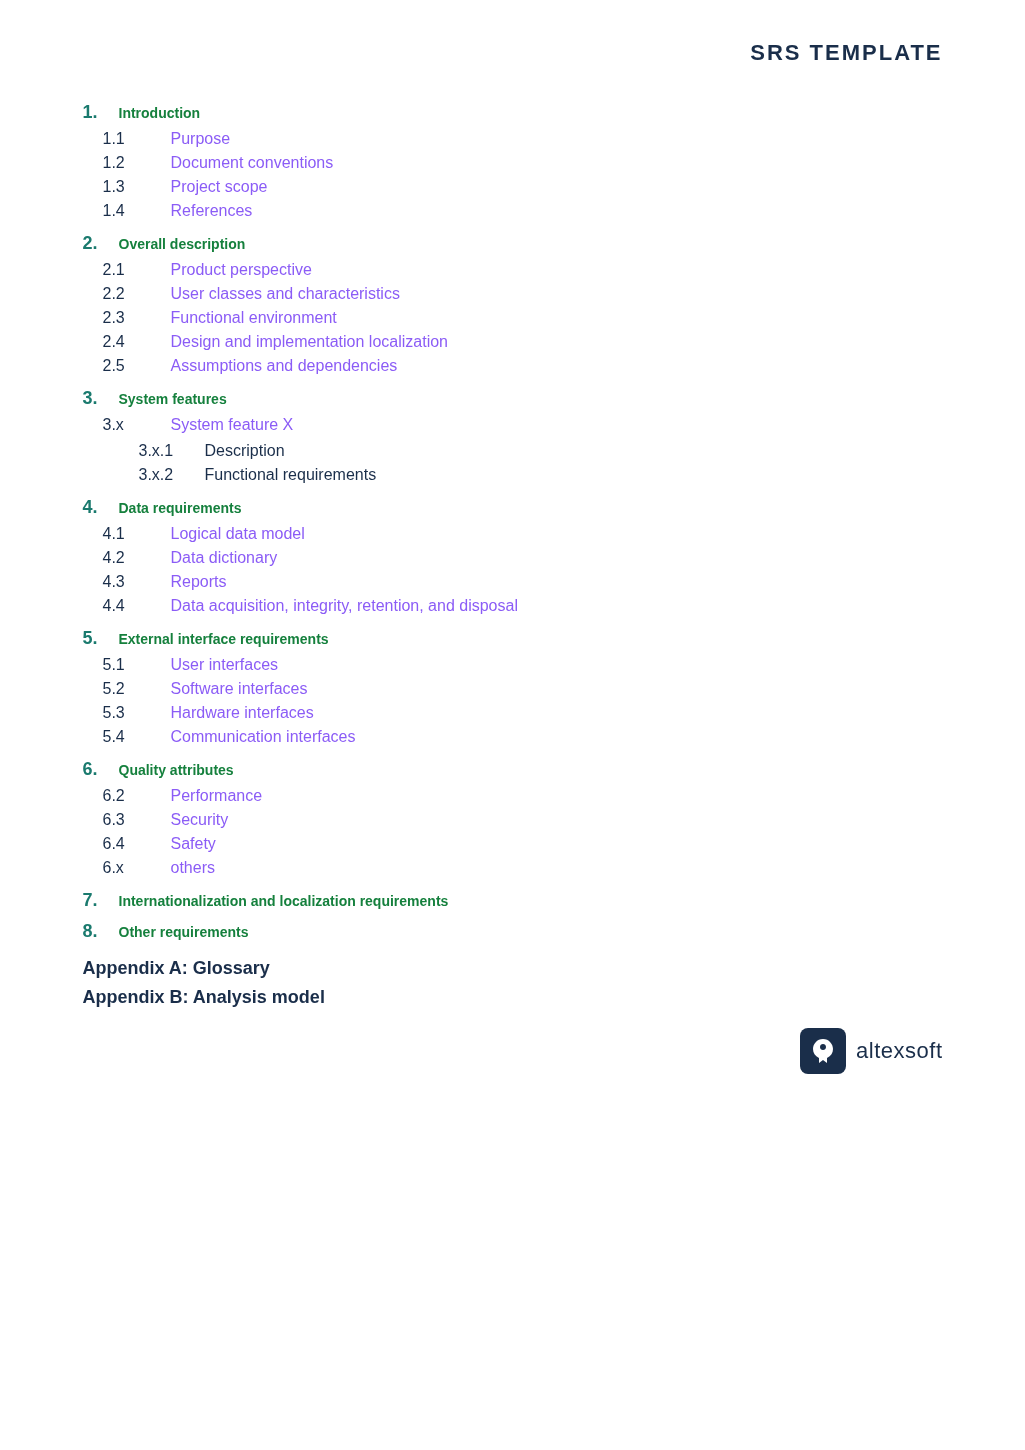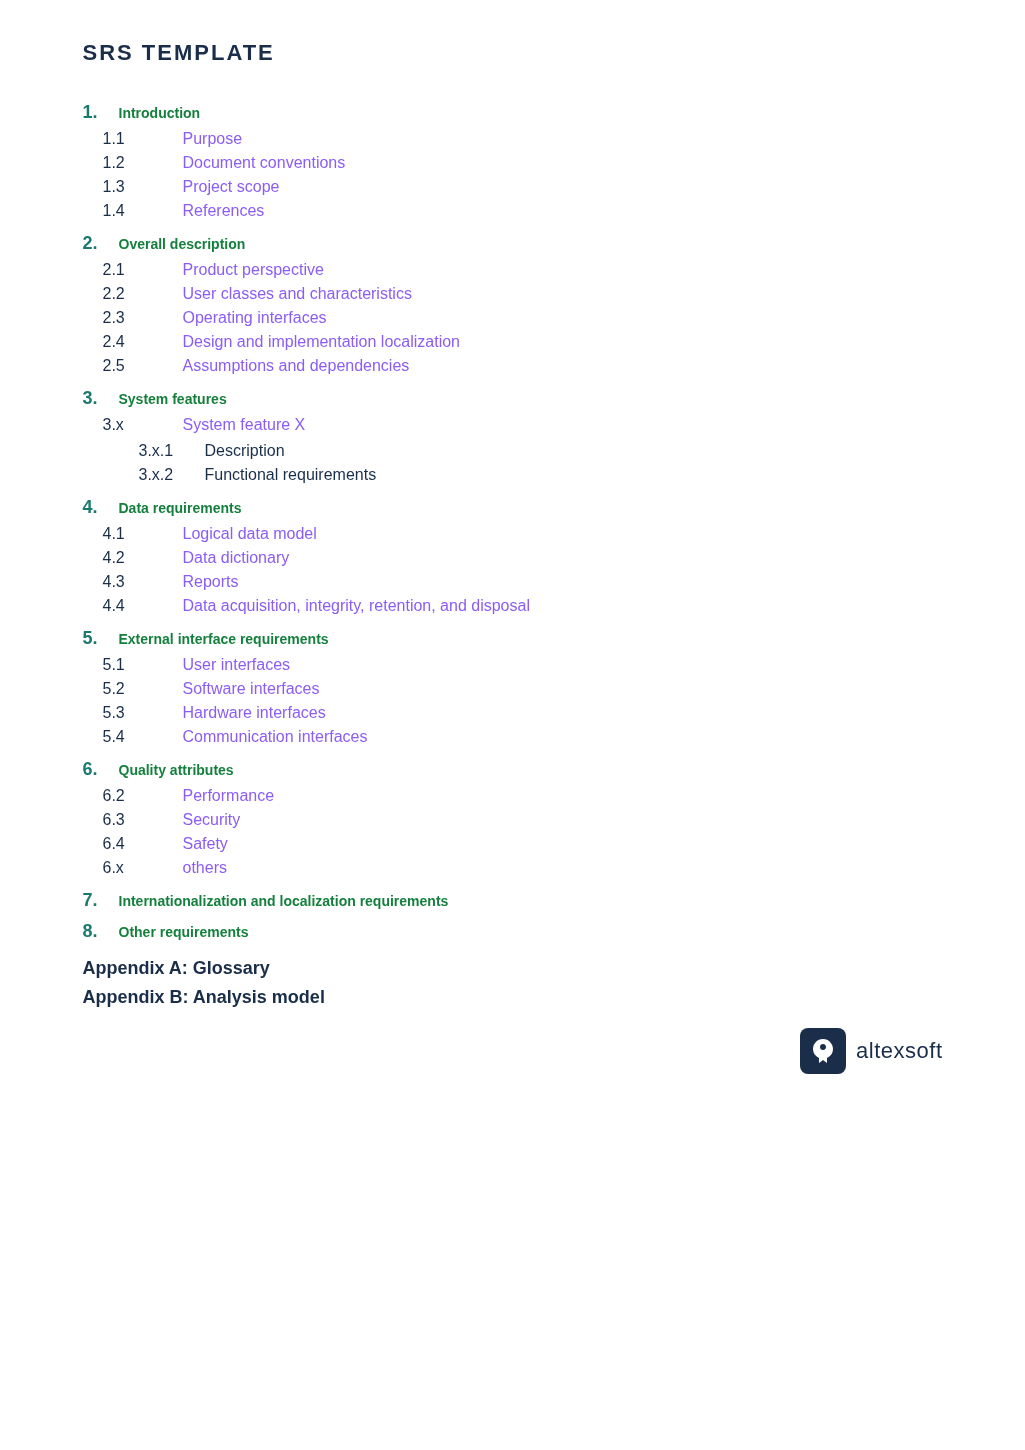--- a/index.html
+++ b/index.html
@@ -18,21 +18,21 @@
       align-items: flex-start;
       padding: 40px 60px;
     }
 
     .page-container {
       width: 100%;
       max-width: 860px;
     }
 
     .page-title {
-      text-align: left;
+      text-align: right;
       font-size: 22px;
       font-weight: 700;
       color: #1a2e4a;
       letter-spacing: 2px;
       margin-bottom: 36px;
       font-family: 'Arial', sans-serif;
     }
 
     .toc {
       list-style: none;
@@ -64,21 +64,21 @@
 
     .sub-items {
       list-style: none;
       margin-left: 20px;
       margin-top: 2px;
     }
 
     .sub-item {
       display: flex;
       align-items: flex-end;
-      gap: 28px;
+      gap: 16px;
       padding: 3px 0;
     }
 
     .sub-number {
       font-size: 16px;
       font-weight: 400;
       color: #1a2e4a;
       min-width: 52px;
     }
 
@@ -202,21 +202,21 @@
         <li class="sub-item">
           <span class="sub-number">2.1</span>
           <span class="sub-title">Product perspective</span>
         </li>
         <li class="sub-item">
           <span class="sub-number">2.2</span>
           <span class="sub-title">User classes and characteristics</span>
         </li>
         <li class="sub-item">
           <span class="sub-number">2.3</span>
-          <span class="sub-title">Operating interfaces</span>
+          <span class="sub-title">Functional environment</span>
         </li>
         <li class="sub-item">
           <span class="sub-number">2.4</span>
           <span class="sub-title">Design and implementation localization</span>
         </li>
         <li class="sub-item">
           <span class="sub-number">2.5</span>
           <span class="sub-title">Assumptions and dependencies</span>
         </li>
       </ul>

